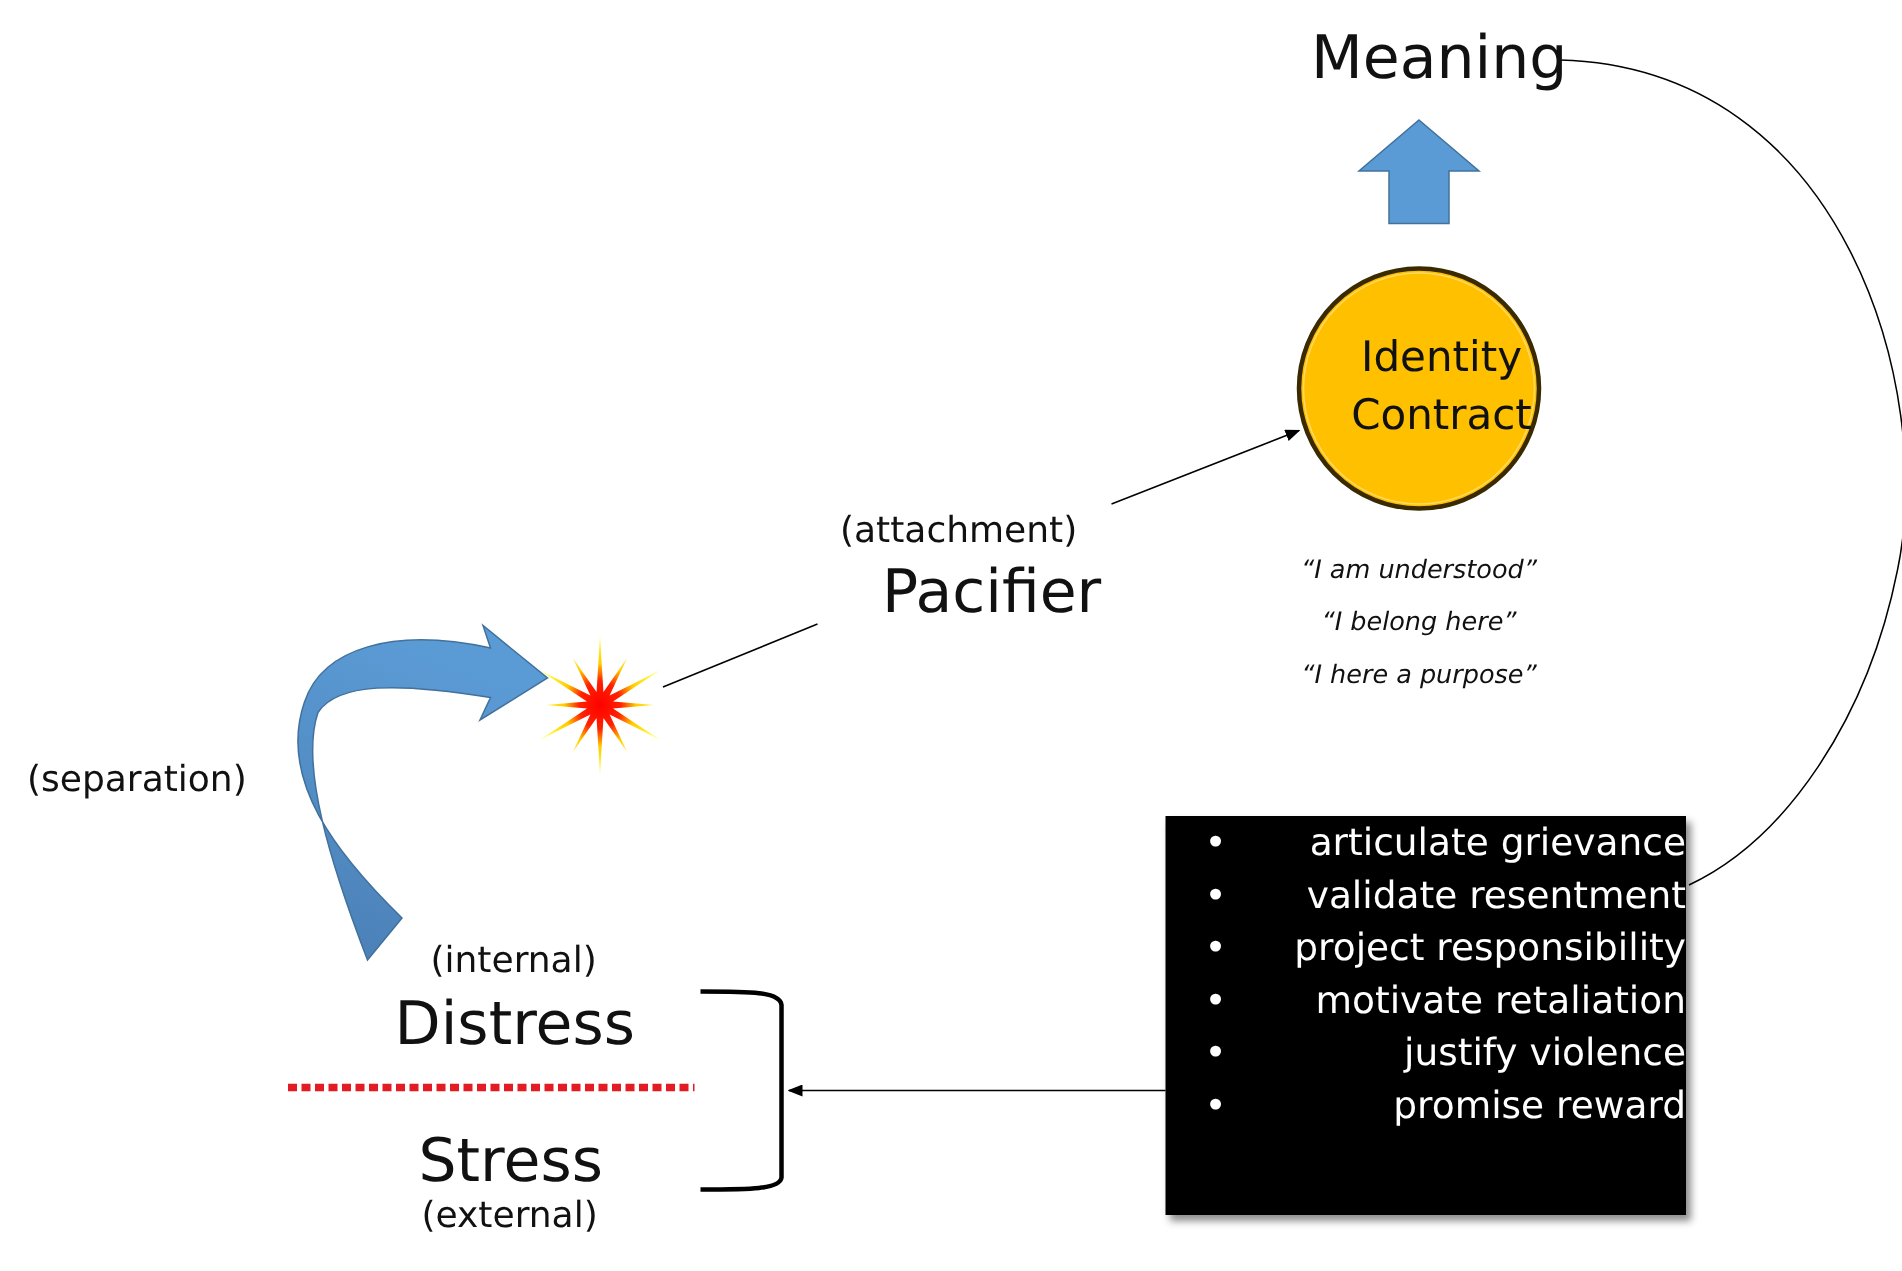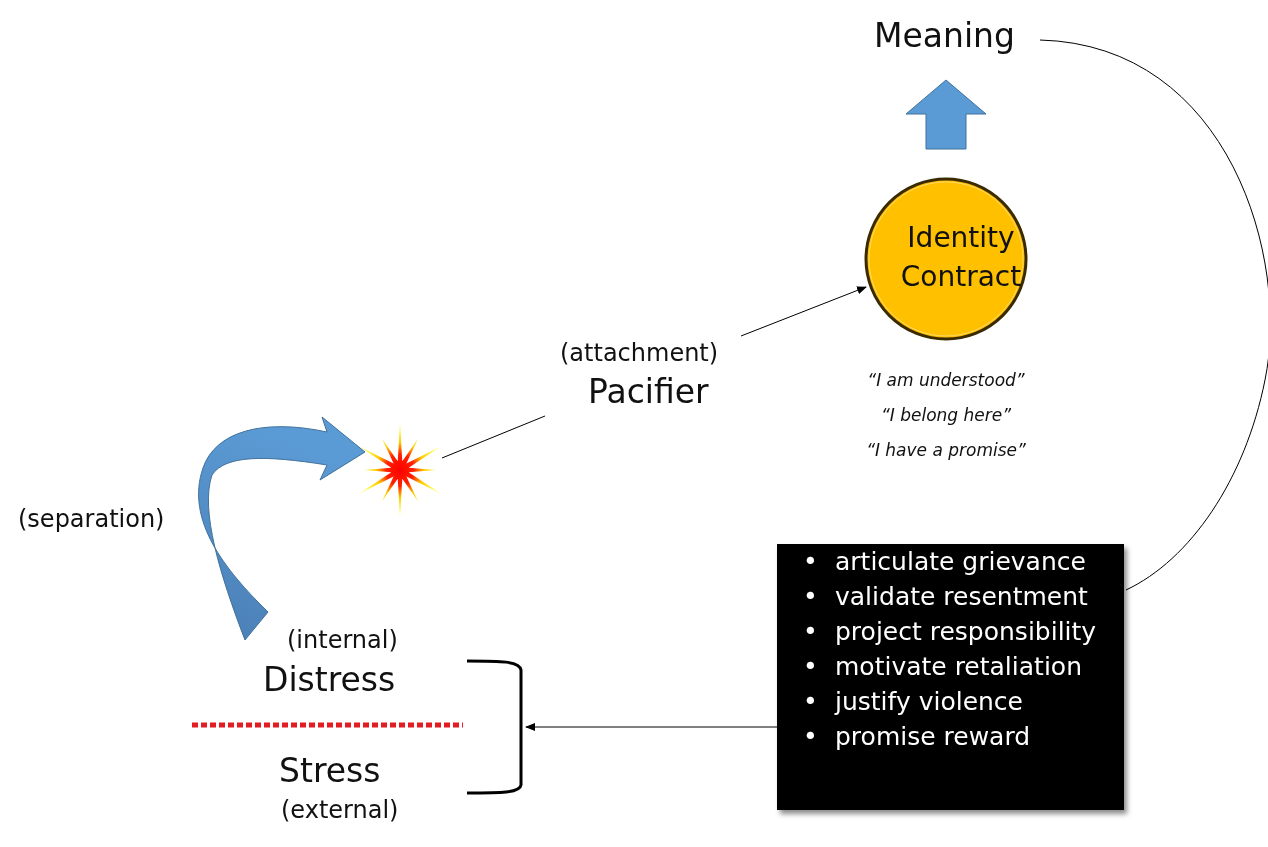--- a/index.html
+++ b/index.html
@@ -1,27 +1,27 @@
 <!DOCTYPE html>
 <html><head>
 <meta charset="utf-8">
 <style>
   html, body { margin: 0; padding: 0; background: #ffffff; }
   body { width: 1268px; height: 847px; position: relative; overflow: hidden;
          font-family: "DejaVu Sans", "Liberation Sans", sans-serif; color: #111; }
   #diagram { position: absolute; left: 0; top: 0; width: 1268px; height: 847px; }
   .lbl { position: absolute; white-space: nowrap; text-align: center; }
-  .big { font-size: 33px; }
+  .big { font-size: 40px; }
   .mid { font-size: 24px; }
   .quote { font-style: italic; font-size: 17px; line-height: 35px; }
   #ideology-box { position: absolute; left: 777px; top: 544px; width: 347px; height: 266px;
                   background: #000; color: #fff; box-shadow: 3px 4px 5px rgba(0,0,0,0.45); }
   #ideology-title { text-align: center; font-size: 33px; text-decoration: underline;
                     text-underline-offset: 4px; margin-top: 6px; line-height: 40px; }
-  #ideology-list { list-style: none; margin: 0; padding: 0 0 0 26px; }
+  #ideology-list { list-style: none; margin: 0; padding: 0 0 0 26px; text-align: right; }
   #ideology-list li { font-size: 25px; line-height: 35px; position: relative; padding-left: 32px; }
   #ideology-list li::before { content: "•"; position: absolute; left: 0; top: 0; }
   #circle-text { position: absolute; left: 866px; top: 218px; width: 190px; text-align: center;
                  font-size: 28px; line-height: 39px; }
 </style>
 </head>
 <body>
 
 <svg id="diagram" viewBox="0 0 1268 847" xmlns="http://www.w3.org/2000/svg">
   <defs>
@@ -71,21 +71,21 @@
 <div class="lbl big" style="left:874px; top:16px;">Meaning</div>
 
 <div id="circle-text">
   <div>Identity</div>
   <div>Contract</div>
 </div>
 
 <div class="lbl quote" style="left:806px; top:363px; width:280px;">
   <div>“I am understood”</div>
   <div>“I belong here”</div>
-  <div>“I have a promise”</div>
+  <div>“I here a purpose”</div>
 </div>
 
 <div class="lbl mid" style="left:560px; top:339px;">(attachment)</div>
 <div class="lbl big" style="left:588px; top:372px;">Pacifier</div>
 
 <div class="lbl mid" style="left:18px; top:505px;">(separation)</div>
 
 <div class="lbl mid" style="left:287px; top:626px;">(internal)</div>
 <div class="lbl big" style="left:263px; top:660px;">Distress</div>
 

